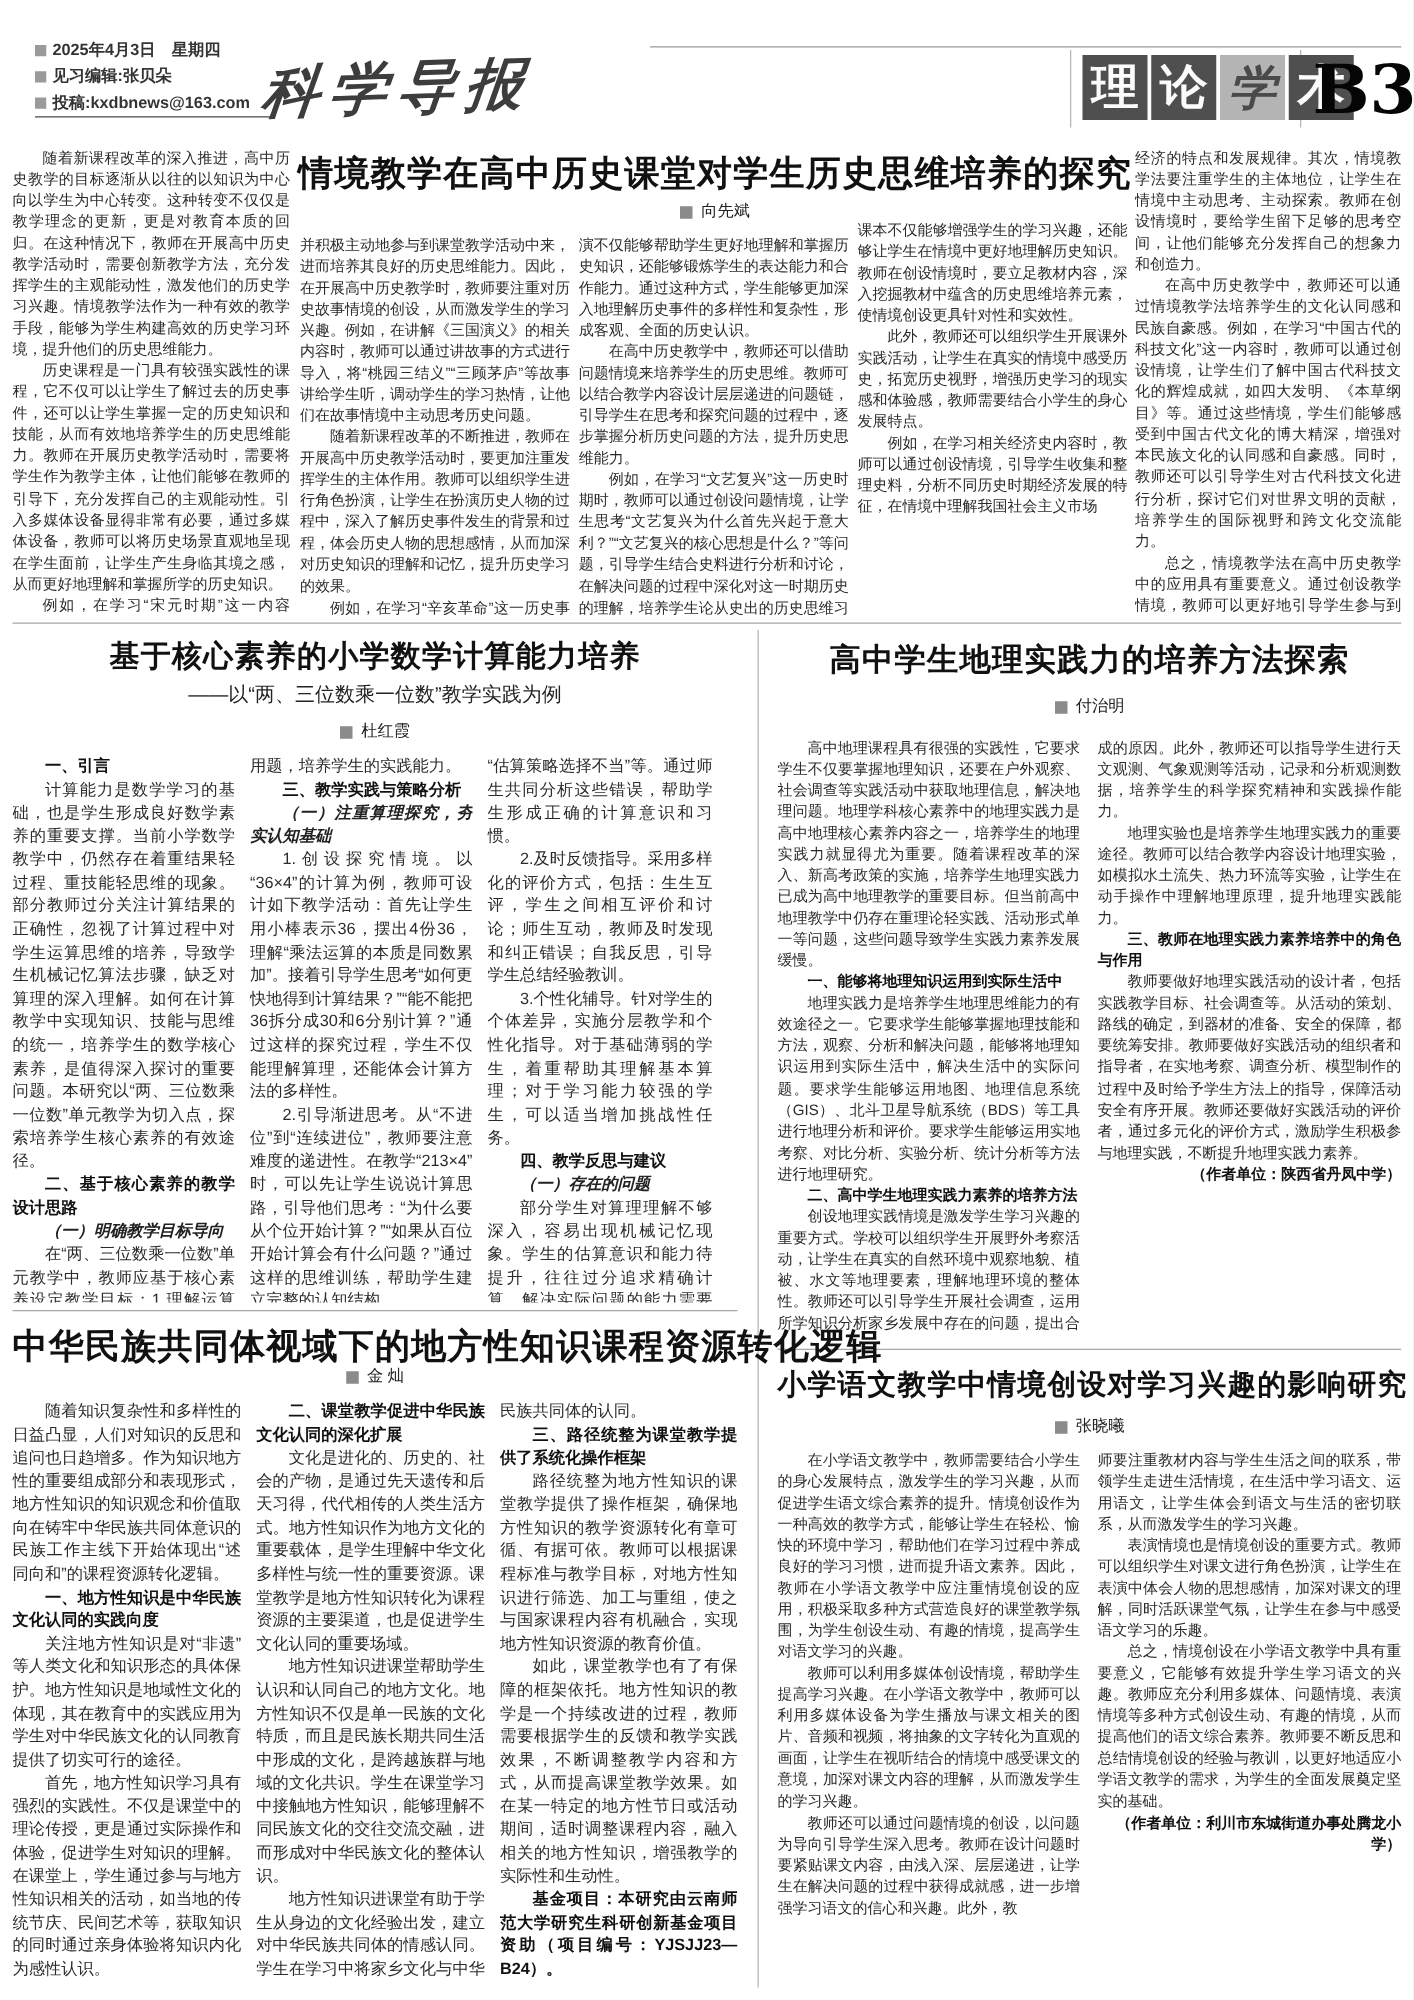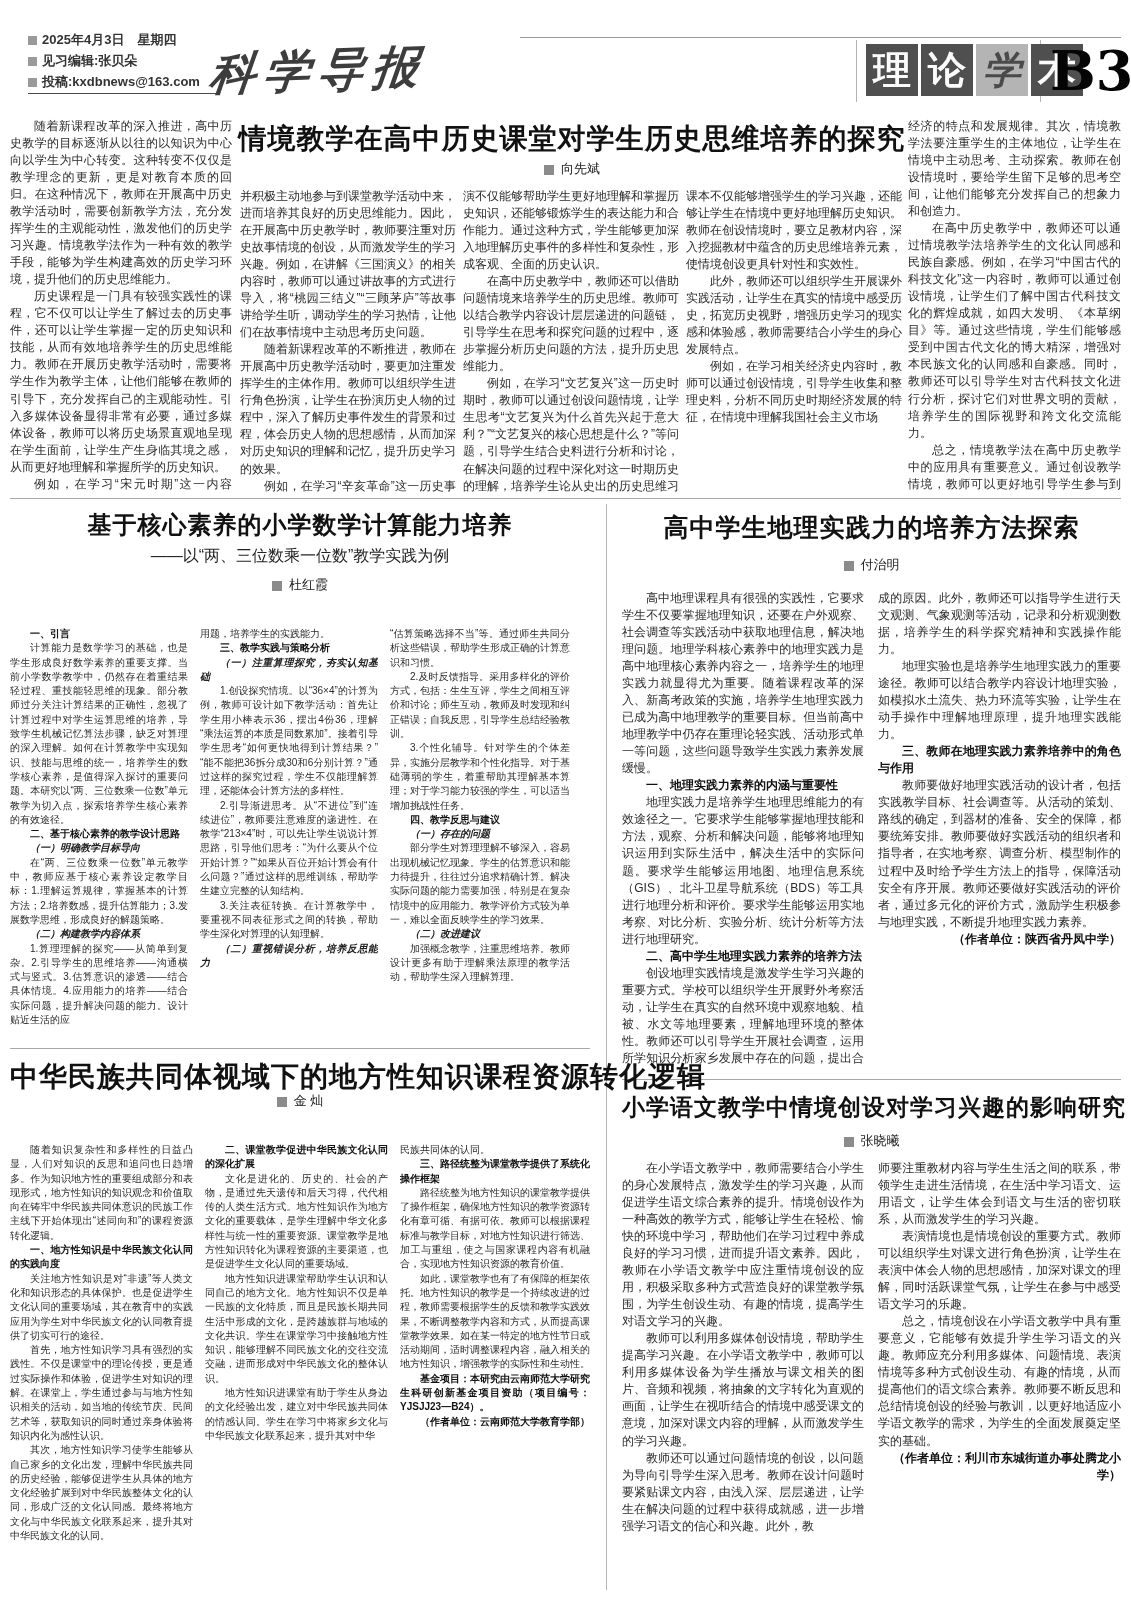--- a/index.html
+++ b/index.html
@@ -27,21 +27,21 @@
   
   .col{overflow:hidden;text-align:justify;}
   .col p{margin:0;padding:0;}
   .col .p{text-indent:2em;}
   .col .cont{text-indent:0;}
   .col .h{text-indent:2em;font-weight:bold;color:#111;}
   .col .h2{text-indent:2em;font-weight:bold;font-style:italic;color:#222;}
   .col .fund{text-indent:2em;font-weight:bold;color:#111;}
   .col .attr{text-align:right;font-weight:bold;color:#111;text-indent:0;}
   .f12{font-size:12px;line-height:1.42;}
-  .f11{font-size:10px;line-height:1.43;margin-top:23px;}
+  .f11{font-size:13px;line-height:1.43;}
   .hrule{height:1px;background:#a8a8a8;}
 </style>
 </head>
 <body>
 
 <div id="paper">
 
   <div class="abs" style="left:28px;top:30px;">
     <div class="mast-line"><span class="sq"></span><span>2025年4月3日　星期四</span></div>
     <div class="mast-line"><span class="sq"></span><span>见习编辑:张贝朵</span></div>
@@ -71,21 +71,21 @@
   <div class="abs col f12" style="left:240px;top:188px;width:216px;height:304px;">
       <p class="cont">并积极主动地参与到课堂教学活动中来，进而培养其良好的历史思维能力。因此，在开展高中历史教学时，教师要注重对历史故事情境的创设，从而激发学生的学习兴趣。例如，在讲解《三国演义》的相关内容时，教师可以通过讲故事的方式进行导入，将“桃园三结义”“三顾茅庐”等故事讲给学生听，调动学生的学习热情，让他们在故事情境中主动思考历史问题。</p>
       <p class="p">随着新课程改革的不断推进，教师在开展高中历史教学活动时，要更加注重发挥学生的主体作用。教师可以组织学生进行角色扮演，让学生在扮演历史人物的过程中，深入了解历史事件发生的背景和过程，体会历史人物的思想感情，从而加深对历史知识的理解和记忆，提升历史学习的效果。</p>
       <p class="p">例如，在学习“辛亥革命”这一历史事件时，教师可以组织学生分角色扮演革命志士，再现当时的历史场景，让学生在表演中感受革命先辈的爱国情怀，理解辛亥革命的历史意义。</p>
     </div>
   <div class="abs col f12" style="left:463px;top:188px;width:216px;height:304px;">
       <p class="cont">演不仅能够帮助学生更好地理解和掌握历史知识，还能够锻炼学生的表达能力和合作能力。通过这种方式，学生能够更加深入地理解历史事件的多样性和复杂性，形成客观、全面的历史认识。</p>
       <p class="p">在高中历史教学中，教师还可以借助问题情境来培养学生的历史思维。教师可以结合教学内容设计层层递进的问题链，引导学生在思考和探究问题的过程中，逐步掌握分析历史问题的方法，提升历史思维能力。</p>
       <p class="p">例如，在学习“文艺复兴”这一历史时期时，教师可以通过创设问题情境，让学生思考“文艺复兴为什么首先兴起于意大利？”“文艺复兴的核心思想是什么？”等问题，引导学生结合史料进行分析和讨论，在解决问题的过程中深化对这一时期历史的理解，培养学生论从史出的历史思维习惯。</p>
     </div>
-  <div class="abs col f12" style="left:686px;top:188px;width:216px;height:304px;">
+  <div class="abs col f12" style="left:686px;top:176px;width:216px;height:304px;">
       <p class="cont">课本不仅能够增强学生的学习兴趣，还能够让学生在情境中更好地理解历史知识。教师在创设情境时，要立足教材内容，深入挖掘教材中蕴含的历史思维培养元素，使情境创设更具针对性和实效性。</p>
       <p class="p">此外，教师还可以组织学生开展课外实践活动，让学生在真实的情境中感受历史，拓宽历史视野，增强历史学习的现实感和体验感，教师需要结合小学生的身心发展特点。</p>
       <p class="p">例如，在学习相关经济史内容时，教师可以通过创设情境，引导学生收集和整理史料，分析不同历史时期经济发展的特征，在情境中理解我国社会主义市场</p>
     </div>
   <div class="abs col f12" style="left:908px;top:118px;width:213px;height:374px;">
       <p class="cont">经济的特点和发展规律。其次，情境教学法要注重学生的主体地位，让学生在情境中主动思考、主动探索。教师在创设情境时，要给学生留下足够的思考空间，让他们能够充分发挥自己的想象力和创造力。</p>
       <p class="p">在高中历史教学中，教师还可以通过情境教学法培养学生的文化认同感和民族自豪感。例如，在学习“中国古代的科技文化”这一内容时，教师可以通过创设情境，让学生们了解中国古代科技文化的辉煌成就，如四大发明、《本草纲目》等。通过这些情境，学生们能够感受到中国古代文化的博大精深，增强对本民族文化的认同感和自豪感。同时，教师还可以引导学生对古代科技文化进行分析，探讨它们对世界文明的贡献，培养学生的国际视野和跨文化交流能力。</p>
       <p class="p">总之，情境教学法在高中历史教学中的应用具有重要意义。通过创设教学情境，教师可以更好地引导学生参与到历史学习中来，让他们更好地理解和掌握历史知识，还能够培养他们的历史思维能力，提高他们的综合素质。在未来的高中历史教学中，教师应该更加注重情境教学法的应用，不断创新教学方法，提高教学效果。</p>
     </div>
 
@@ -123,21 +123,21 @@
       <p class="p">部分学生对算理理解不够深入，容易出现机械记忆现象。学生的估算意识和能力待提升，往往过分追求精确计算。解决实际问题的能力需要加强，特别是在复杂情境中的应用能力。教学评价方式较为单一，难以全面反映学生的学习效果。</p>
       <p class="h2">（二）改进建议</p>
       <p class="p">加强概念教学，注重思维培养。教师设计更多有助于理解乘法原理的教学活动，帮助学生深入理解算理。</p>
     </div>
 
   <div class="abs a-title" style="left:622px;top:511px;width:499px;font-size:25px;">高中学生地理实践力的培养方法探索</div>
   <div class="abs byline" style="left:622px;top:556px;width:499px;"><span class="bsq"></span><span>付治明</span></div>
 
   <div class="abs col f12" style="left:622px;top:590px;width:242px;height:478px;">
       <p class="p">高中地理课程具有很强的实践性，它要求学生不仅要掌握地理知识，还要在户外观察、社会调查等实践活动中获取地理信息，解决地理问题。地理学科核心素养中的地理实践力是高中地理核心素养内容之一，培养学生的地理实践力就显得尤为重要。随着课程改革的深入、新高考政策的实施，培养学生地理实践力已成为高中地理教学的重要目标。但当前高中地理教学中仍存在重理论轻实践、活动形式单一等问题，这些问题导致学生实践力素养发展缓慢。</p>
-      <p class="h">一、地理实践力素养的内涵与重要性</p>
+      <p class="h">一、能够将地理知识运用到实际生活中</p>
       <p class="p">地理实践力是培养学生地理思维能力的有效途径之一。它要求学生能够掌握地理技能和方法，观察、分析和解决问题，能够将地理知识运用到实际生活中，解决生活中的实际问题。要求学生能够运用地图、地理信息系统（GIS）、北斗卫星导航系统（BDS）等工具进行地理分析和评价。要求学生能够运用实地考察、对比分析、实验分析、统计分析等方法进行地理研究。</p>
       <p class="h">二、高中学生地理实践力素养的培养方法</p>
       <p class="p">创设地理实践情境是激发学生学习兴趣的重要方式。学校可以组织学生开展野外考察活动，让学生在真实的自然环境中观察地貌、植被、水文等地理要素，理解地理环境的整体性。教师还可以引导学生开展社会调查，运用所学知识分析家乡发展中存在的问题，提出合理化建议。此外，教师还可以引导学生制作地理模型，如地貌模型、洋流模型等，通过制作地理模型深度理解地理现象及其形</p>
     </div>
   <div class="abs col f12" style="left:878px;top:590px;width:243px;height:478px;">
       <p class="cont">成的原因。此外，教师还可以指导学生进行天文观测、气象观测等活动，记录和分析观测数据，培养学生的科学探究精神和实践操作能力。</p>
       <p class="p">地理实验也是培养学生地理实践力的重要途径。教师可以结合教学内容设计地理实验，如模拟水土流失、热力环流等实验，让学生在动手操作中理解地理原理，提升地理实践能力。</p>
       <p class="h">三、教师在地理实践力素养培养中的角色与作用</p>
       <p class="p">教师要做好地理实践活动的设计者，包括实践教学目标、社会调查等。从活动的策划、路线的确定，到器材的准备、安全的保障，都要统筹安排。教师要做好实践活动的组织者和指导者，在实地考察、调查分析、模型制作的过程中及时给予学生方法上的指导，保障活动安全有序开展。教师还要做好实践活动的评价者，通过多元化的评价方式，激励学生积极参与地理实践，不断提升地理实践力素养。</p>
       <p class="attr">（作者单位：陕西省丹凤中学）</p>
@@ -145,21 +145,21 @@
 
   <div class="abs hrule" style="left:10px;top:1048px;width:580px;"></div>
   <div class="abs hrule" style="left:622px;top:1079px;width:499px;"></div>
 
   <div class="abs a-title" style="left:10px;top:1058px;width:580px;font-size:28px;">中华民族共同体视域下的地方性知识课程资源转化逻辑</div>
   <div class="abs byline" style="left:10px;top:1092px;width:580px;"><span class="bsq"></span><span>金 灿</span></div>
 
   <div class="abs col f11" style="left:10px;top:1120px;width:183px;height:462px;">
       <p class="p">随着知识复杂性和多样性的日益凸显，人们对知识的反思和追问也日趋增多。作为知识地方性的重要组成部分和表现形式，地方性知识的知识观念和价值取向在铸牢中华民族共同体意识的民族工作主线下开始体现出“述同向和”的课程资源转化逻辑。</p>
       <p class="h">一、地方性知识是中华民族文化认同的实践向度</p>
-      <p class="p">关注地方性知识是对“非遗”等人类文化和知识形态的具体保护。也是促进学生文化认同的重要场域，其在教育中的实践应用为学生对中华民族文化的认同教育提供了切实可行的途径。</p>
+      <p class="p">关注地方性知识是对“非遗”等人类文化和知识形态的具体保护。地方性知识是地域性文化的体现，其在教育中的实践应用为学生对中华民族文化的认同教育提供了切实可行的途径。</p>
       <p class="p">首先，地方性知识学习具有强烈的实践性。不仅是课堂中的理论传授，更是通过实际操作和体验，促进学生对知识的理解。在课堂上，学生通过参与与地方性知识相关的活动，如当地的传统节庆、民间艺术等，获取知识的同时通过亲身体验将知识内化为感性认识。</p>
       <p class="p">其次，地方性知识学习使学生能够从自己家乡的文化出发，理解中华民族共同的历史经验，能够促进学生从具体的地方文化经验扩展到对中华民族整体文化的认同，形成广泛的文化认同感。最终将地方文化与中华民族文化联系起来，提升其对中华民族文化的认同。</p>
     </div>
   <div class="abs col f11" style="left:205px;top:1120px;width:183px;height:462px;">
       <p class="h">二、课堂教学促进中华民族文化认同的深化扩展</p>
       <p class="p">文化是进化的、历史的、社会的产物，是通过先天遗传和后天习得，代代相传的人类生活方式。地方性知识作为地方文化的重要载体，是学生理解中华文化多样性与统一性的重要资源。课堂教学是地方性知识转化为课程资源的主要渠道，也是促进学生文化认同的重要场域。</p>
       <p class="p">地方性知识进课堂帮助学生认识和认同自己的地方文化。地方性知识不仅是单一民族的文化特质，而且是民族长期共同生活中形成的文化，是跨越族群与地域的文化共识。学生在课堂学习中接触地方性知识，能够理解不同民族文化的交往交流交融，进而形成对中华民族文化的整体认识。</p>
       <p class="p">地方性知识进课堂有助于学生从身边的文化经验出发，建立对中华民族共同体的情感认同。学生在学习中将家乡文化与中华民族文化联系起来，提升其对中华</p>
     </div>
   <div class="abs col f11" style="left:400px;top:1120px;width:190px;height:462px;">

